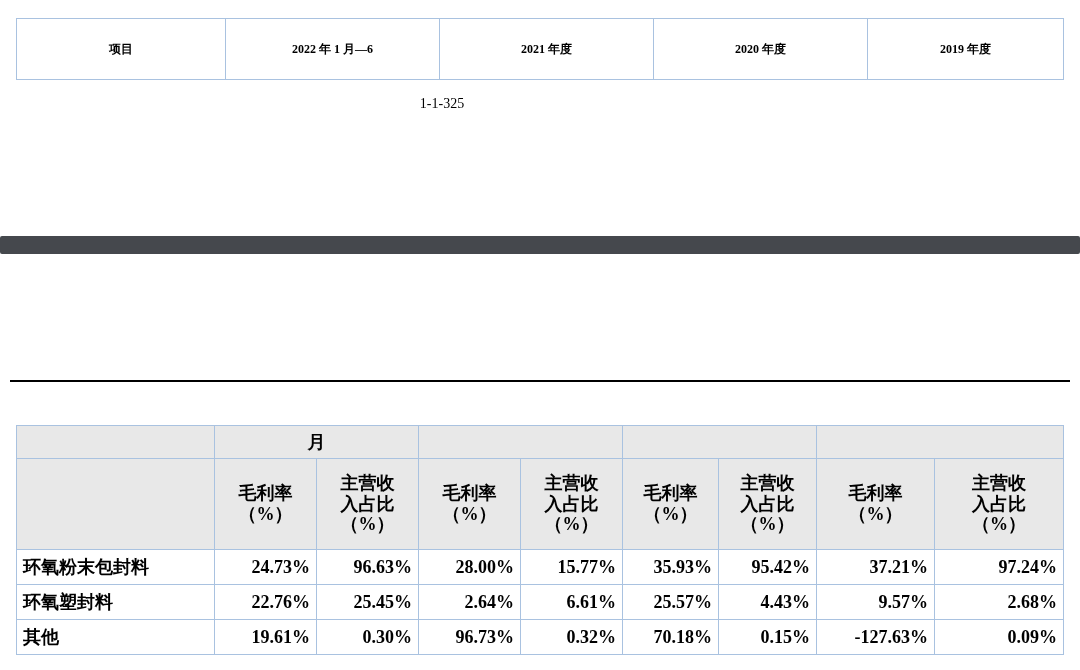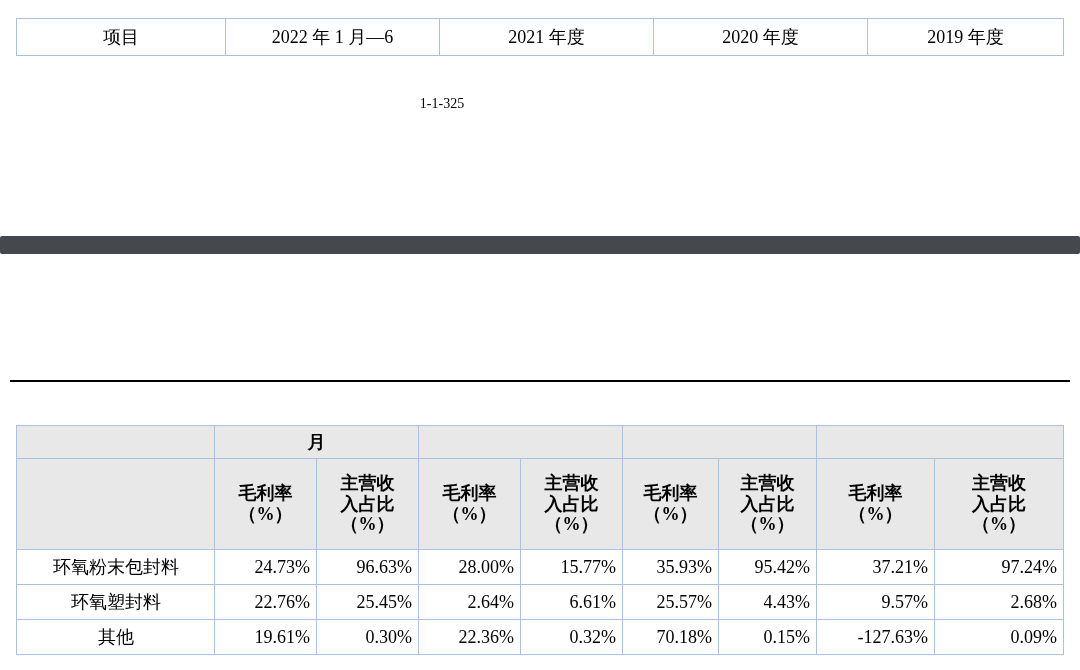--- a/index.html
+++ b/index.html
@@ -23,25 +23,25 @@
     top: 18px;
     width: 1048px;
   }
   table.doc-table {
     border-collapse: collapse;
     width: 100%;
     table-layout: fixed;
   }
   table.doc-table td, table.doc-table th {
     border: 1px solid #a9c2e0;
-    padding: 4px 4px;
+    padding: 16px 4px;
     text-align: center;
     vertical-align: middle;
-    font-size: 18px;
-    font-weight: normal;
+    font-size: 12px;
+    font-weight: bold;
     font-family: "Liberation Serif", "DejaVu Serif", serif;
   }
   .top-table-wrap td {
     height: 28px;
   }
 
   
   .page-number {
     position: absolute;
     left: 0;
@@ -95,28 +95,28 @@
   table.data-table td.hdr {
     background: #e8e8e8;
     text-align: center;
     font-weight: bold;
     line-height: 1.15;
   }
   table.data-table td.hdr-blank {
     background: #e8e8e8;
   }
   table.data-table td.rowlabel {
-    text-align: center;
-    font-weight: normal;
+    text-align: left;
+    font-weight: bold;
     padding-left: 6px;
     height: 30px;
   }
   table.data-table td.num {
     text-align: right;
-    font-weight: normal;
+    font-weight: bold;
     padding-right: 6px;
     height: 30px;
   }
   .hdr-sub {
     height: 86px;
   }
   .hdr-top {
     height: 28px;
   }
 </style>
@@ -227,21 +227,21 @@
         <td class="num">25.57%</td>
         <td class="num">4.43%</td>
         <td class="num">9.57%</td>
         <td class="num">2.68%</td>
       </tr>
 
       <tr>
         <td class="rowlabel">其他</td>
         <td class="num">19.61%</td>
         <td class="num">0.30%</td>
-        <td class="num">22.36%</td>
+        <td class="num">96.73%</td>
         <td class="num">0.32%</td>
         <td class="num">70.18%</td>
         <td class="num">0.15%</td>
         <td class="num">-127.63%</td>
         <td class="num">0.09%</td>
       </tr>
     </tbody>
   </table>
 </div>
 

